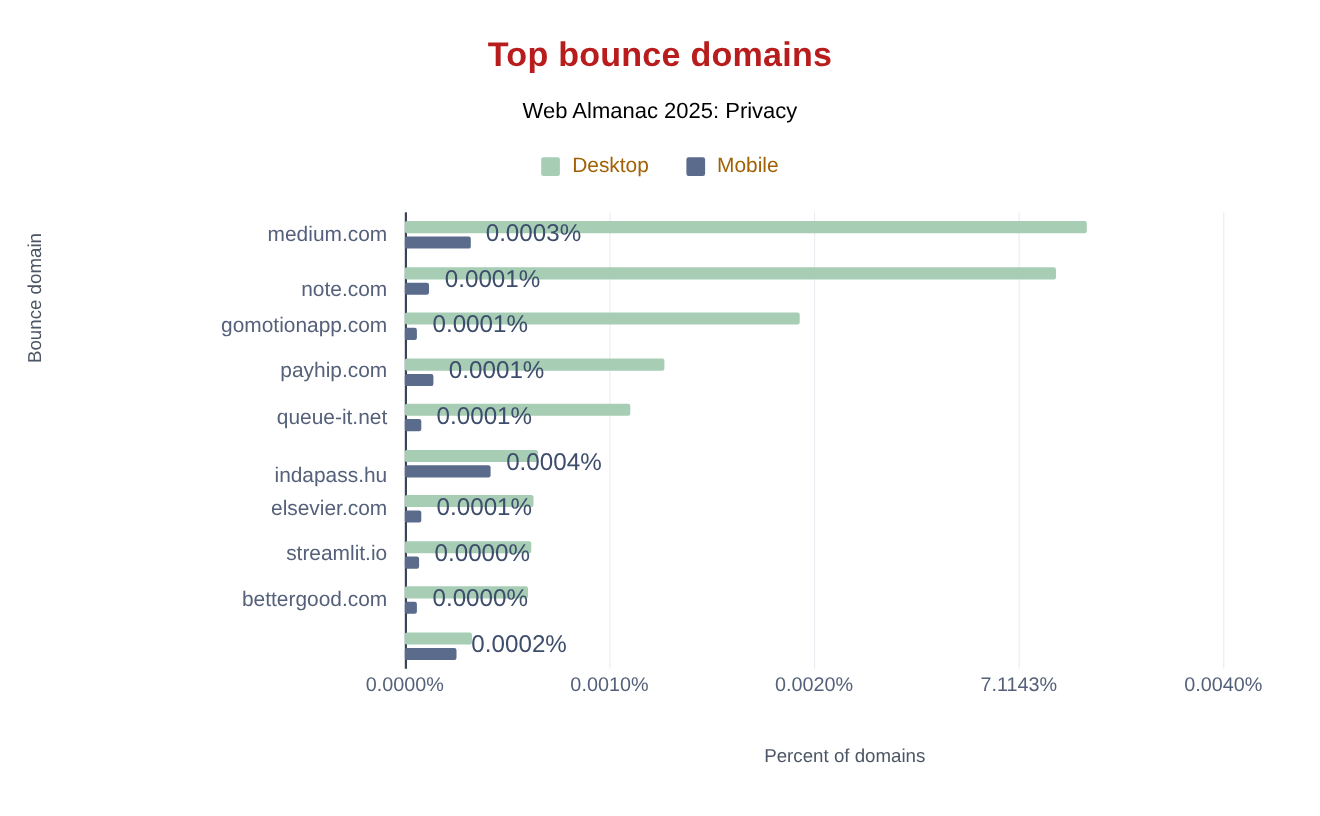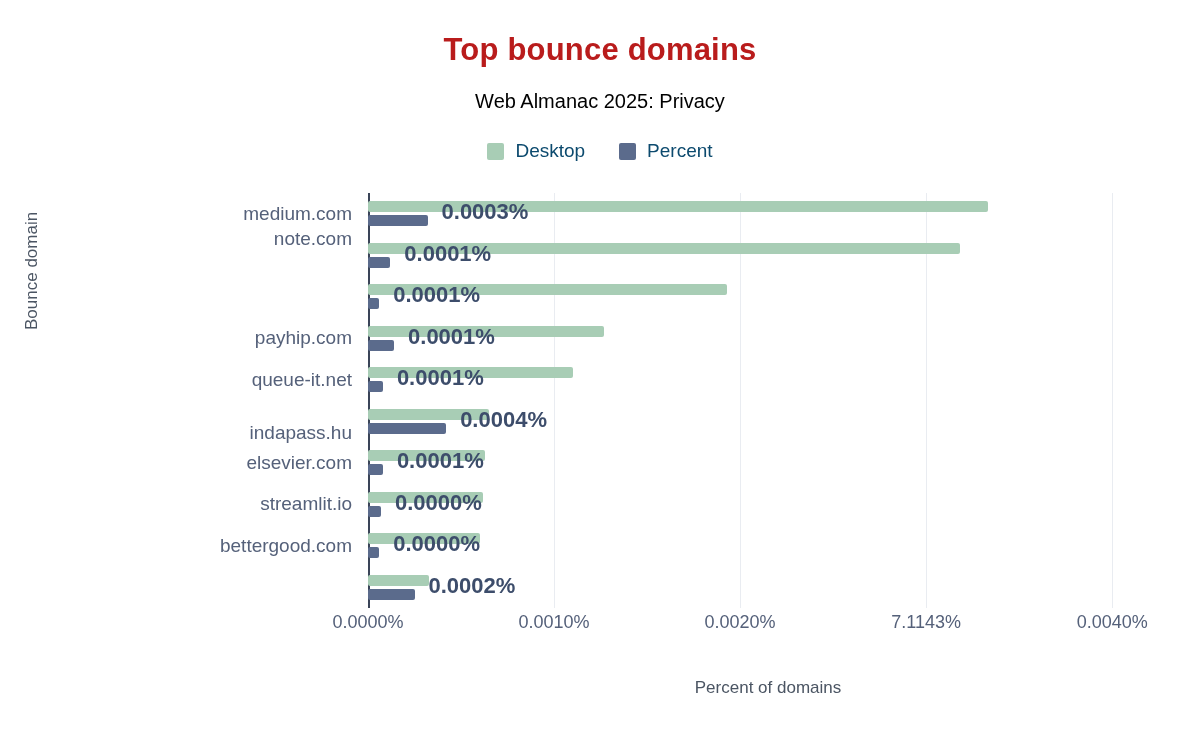--- a/index.html
+++ b/index.html
@@ -58,21 +58,21 @@
     align-items: center;
     gap: 11px;
   }
   .legend-swatch {
     width: 17px;
     height: 17px;
     border-radius: 2px;
   }
   .legend-label {
     font-size: 19px;
-    color: #0c4a6e;
+    color: #a16207;
   }
 
   
   .plot {
     position: absolute;
     left: 368px;
     top: 193px;
     width: 800px;
     height: 415px;
   }
@@ -108,21 +108,21 @@
     top: 8px;
   }
   .bar-mobile {
     height: 11px;
     top: 22px;
   }
   .bar-value {
     position: absolute;
     top: 6px;
     font-size: 22px;
-    font-weight: bold;
+    font-weight: normal;
     color: #3d4d6b;
     white-space: nowrap;
     text-align: center;
   }
 
   
   .ycat {
     position: absolute;
     right: 0;
     width: 340px;
@@ -183,28 +183,29 @@
   <div class="chart-title">Top bounce domains</div>
   <div class="chart-subtitle">Web Almanac 2025: Privacy</div>
 
   <div class="legend">
     <div class="legend-item">
       <span class="legend-swatch" style="background: rgb(168, 205, 181);"></span>
       <span class="legend-label">Desktop</span>
     </div>
     <div class="legend-item">
       <span class="legend-swatch" style="background: rgb(91, 107, 140);"></span>
-      <span class="legend-label">Percent</span>
+      <span class="legend-label">Mobile</span>
     </div>
   </div>
 
   <div class="ytitle">Bounce domain</div>
   <div class="ylabels" id="ylabels">
       <div class="ycat" style="top: 10.75px;">medium.com</div>
-      <div class="ycat" style="top: 36px;">note.com</div>
+      <div class="ycat" style="top: 61px;">note.com</div>
+      <div class="ycat" style="top: 93.75px;">gomotionapp.com</div>
       <div class="ycat" style="top: 135.25px;">payhip.com</div>
       <div class="ycat" style="top: 176.75px;">queue-it.net</div>
       <div class="ycat" style="top: 230px;">indapass.hu</div>
       <div class="ycat" style="top: 259.75px;">elsevier.com</div>
       <div class="ycat" style="top: 301.25px;">streamlit.io</div>
       <div class="ycat" style="top: 342.75px;">bettergood.com</div>
     </div>
 
   <div class="plot" id="plot">
     <div class="axis-line"></div>

